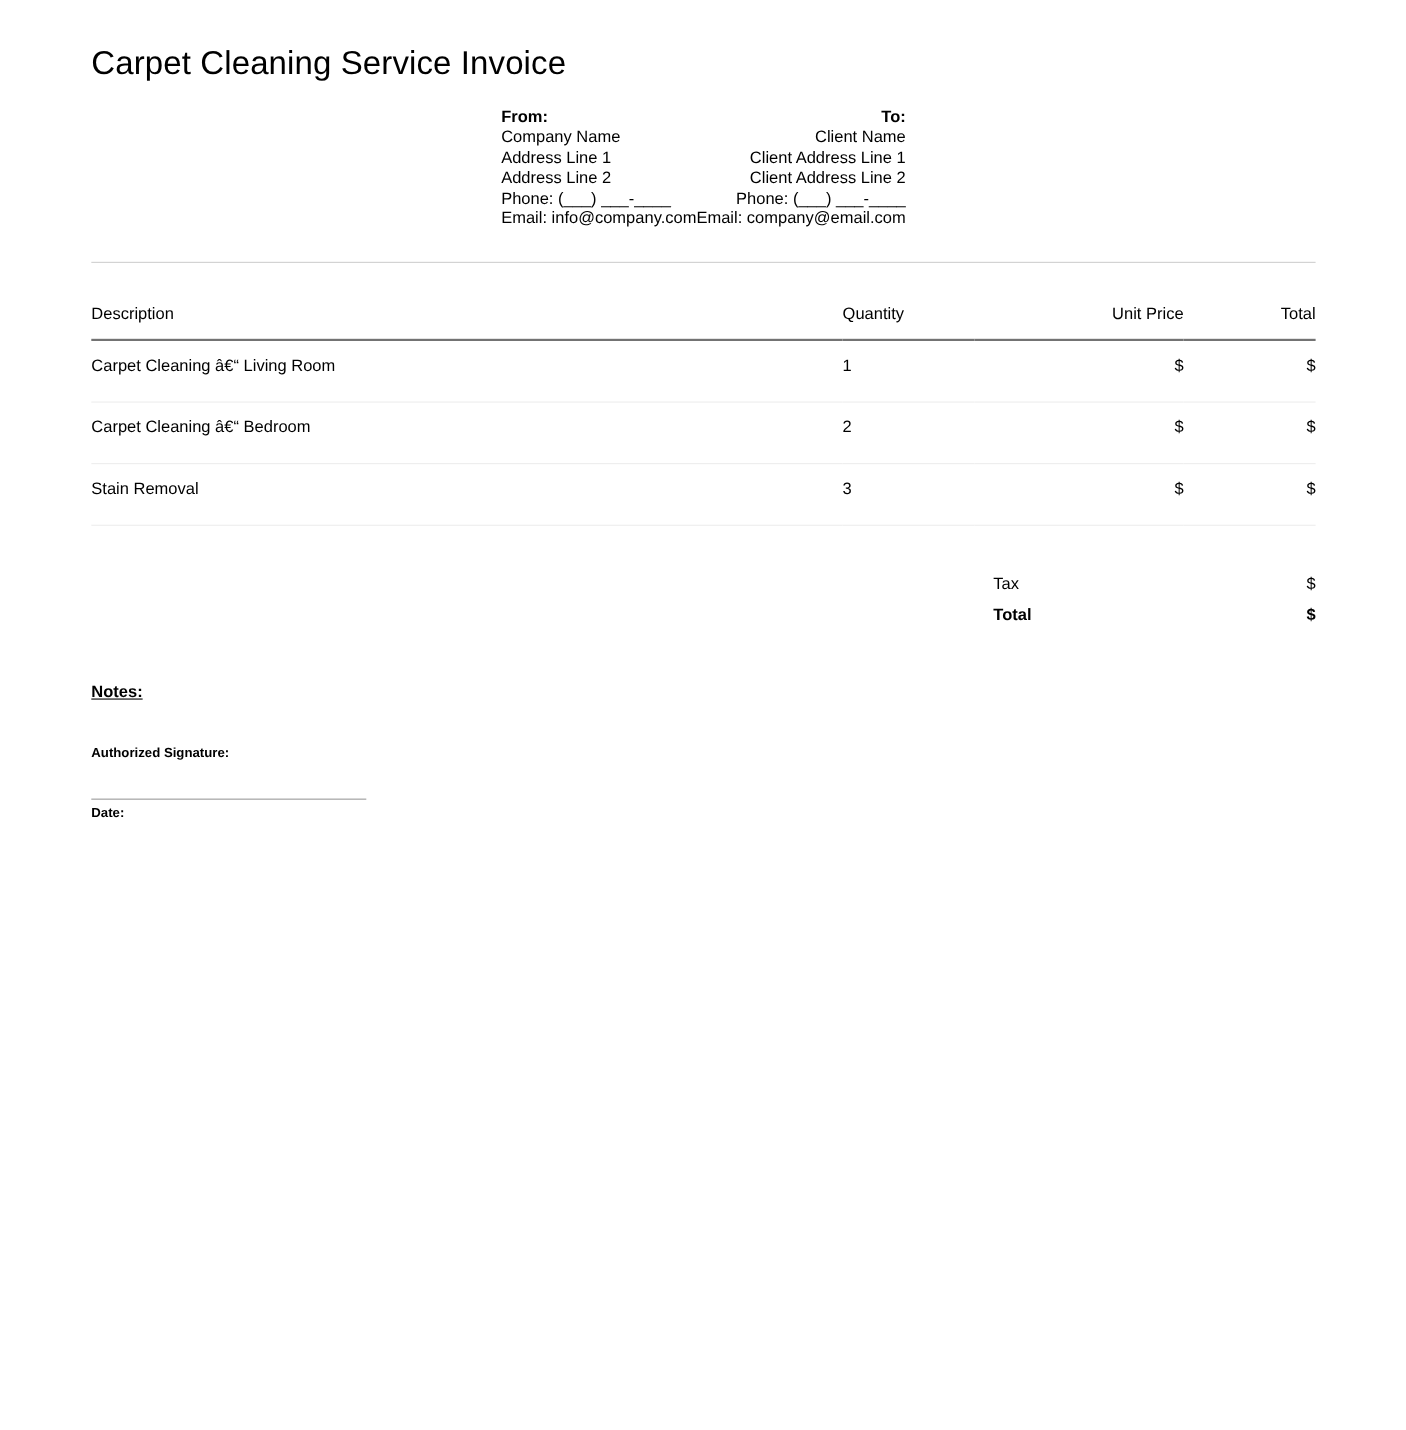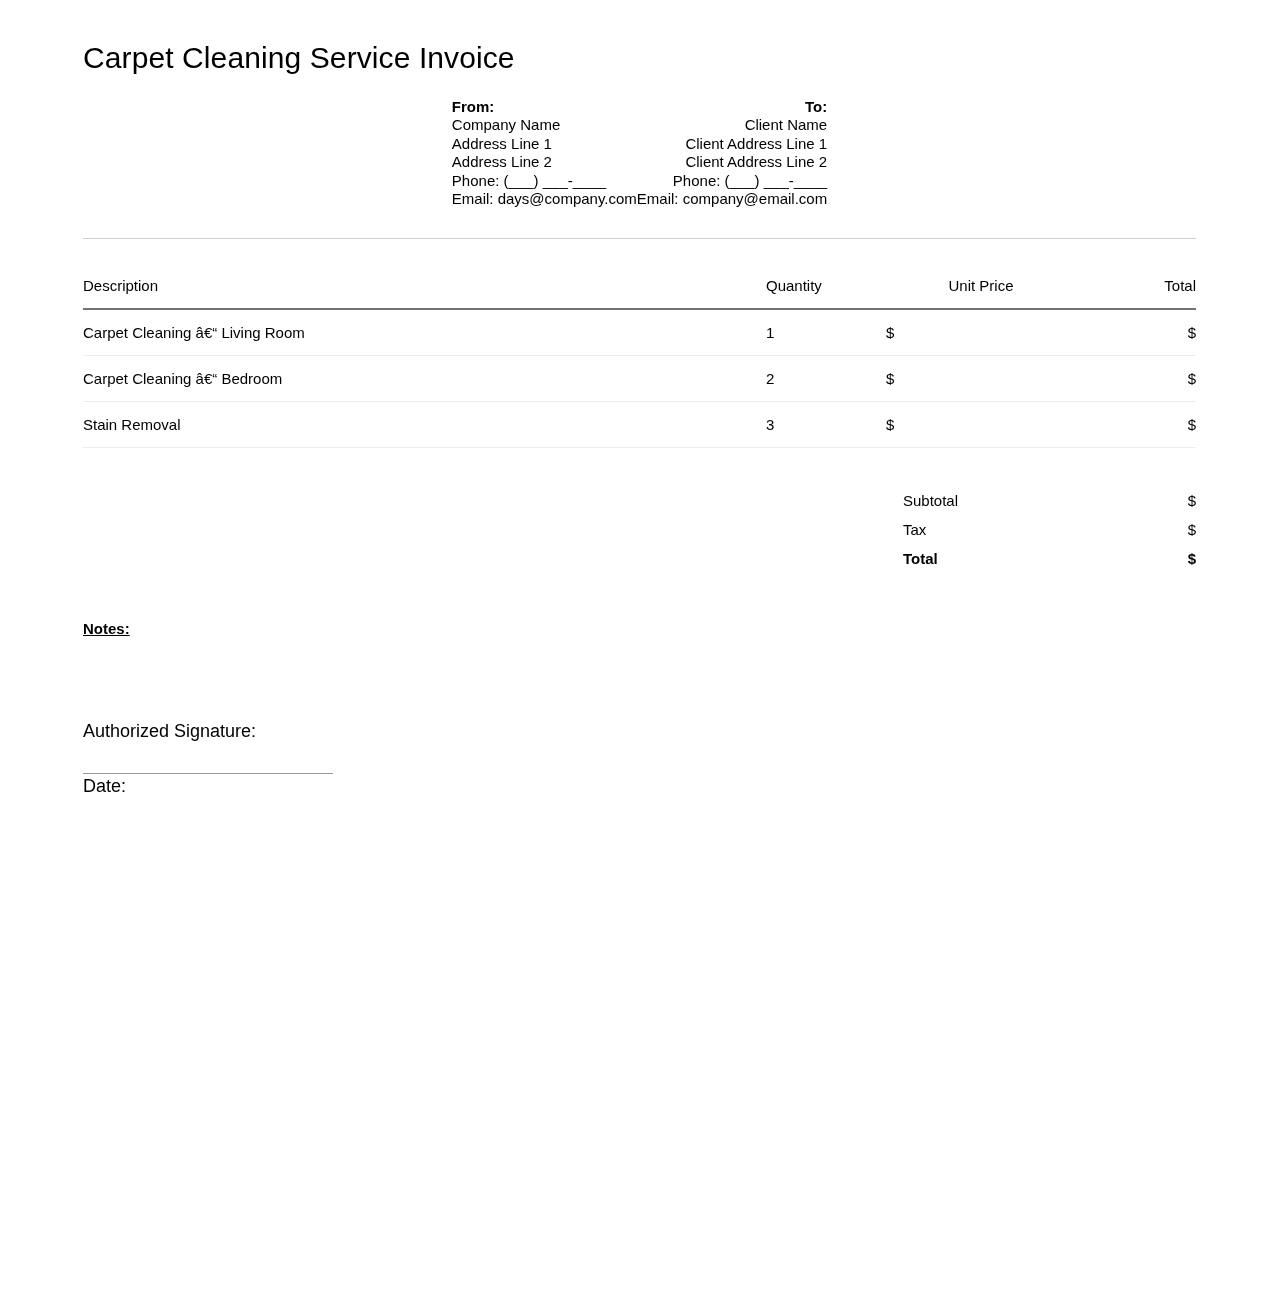--- a/index.html
+++ b/index.html
@@ -79,27 +79,27 @@
     margin-top: 38px;
     font-size: 15px;
   }
   .items thead th {
     font-weight: normal;
     padding: 0 0 14px 0;
     border-bottom: 2px solid #737373;
     vertical-align: bottom;
   }
   .items tbody td {
-    padding: 14px 0 14px 0;
+    padding: 14px 0 24px 0;
     border-bottom: 1px solid #ededed;
     vertical-align: middle;
   }
   .col-desc  { text-align: left; }
   .col-qty   { text-align: left; width: 120px; }
-  .col-unit  { width: 190px; }
+  .col-unit  { text-align: right; width: 190px; }
   .col-total { text-align: right; width: 120px; }
 
   
   .totals-wrap {
     display: flex;
     justify-content: flex-end;
     margin-top: 38px;
   }
   .totals {
     width: 293px;
@@ -117,23 +117,24 @@
   .notes {
     margin-top: 46px;
     font-size: 15px;
     line-height: 19px;
   }
   .notes-heading { font-weight: bold; display: block; text-decoration: underline; }
   .notes-body { display: block; }
 
   
   .signature {
-    margin-top: 84px;
-    font-size: 18px;
+    margin-top: 36px;
+    font-size: 12px;
     line-height: 19px;
+    font-weight: bold;
   }
   .sig-label { display: block; }
   .sig-line {
     width: 250px;
     border: 0;
     border-top: 1px solid #9a9a9a;
     margin: 32px 0 0 0;
   }
   .sig-date { display: block; margin-top: 3px; }
 </style>
@@ -146,21 +147,21 @@
     <h1 class="invoice-title">Carpet Cleaning Service Invoice</h1>
 
     <div class="parties">
 
       <div class="party-from">
         <span class="party-heading">From:</span>
         <span class="party-line">Company Name</span>
         <span class="party-line">Address Line 1</span>
         <span class="party-line">Address Line 2</span>
         <span class="party-line">Phone: (___) ___-____</span>
-        <span class="party-line">Email: days@company.com</span>
+        <span class="party-line">Email: info@company.com</span>
       </div>
 
       <div class="party-to">
         <span class="party-heading">To:</span>
         <span class="party-line">Client Name</span>
         <span class="party-line">Client Address Line 1</span>
         <span class="party-line">Client Address Line 2</span>
         <span class="party-line">Phone: (___) ___-____</span>
         <span class="party-line">Email: company@email.com</span>
       </div>
@@ -197,24 +198,20 @@
           <td class="col-qty">3</td>
           <td class="col-unit">$</td>
           <td class="col-total">$</td>
         </tr>
       </tbody>
     </table>
 
     <div class="totals-wrap">
       <table class="totals">
         <tbody>
-          <tr>
-            <td class="t-label">Subtotal</td>
-            <td class="t-value">$</td>
-          </tr>
           <tr>
             <td class="t-label">Tax</td>
             <td class="t-value">$</td>
           </tr>
           <tr class="grand">
             <td class="t-label">Total</td>
             <td class="t-value">$</td>
           </tr>
         </tbody>
       </table>

